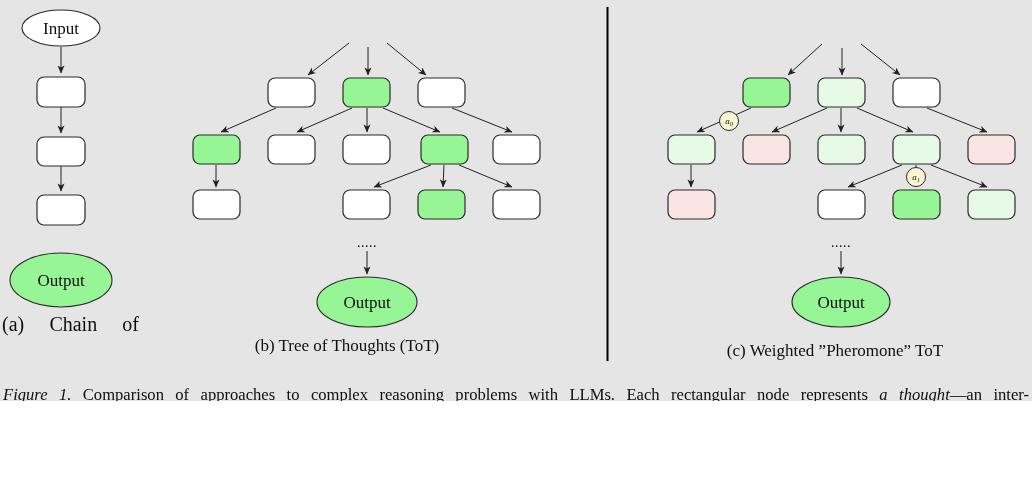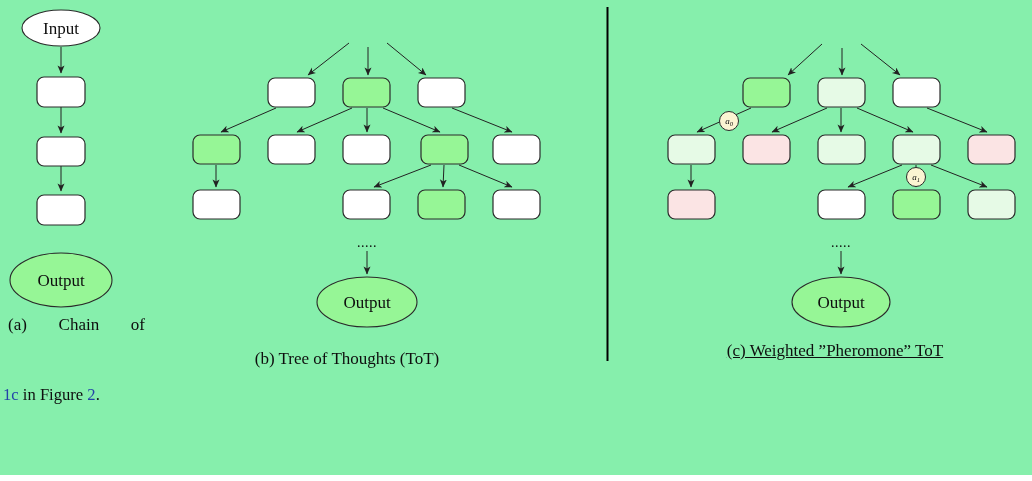--- a/index.html
+++ b/index.html
@@ -1,25 +1,25 @@
 <!DOCTYPE html>
 <html><head>
 <meta charset="utf-8">
 <style>
   html,body{margin:0;padding:0;background:#fff;}
   .stage{
-    position:relative;width:1032px;height:475px;background:#86efac;
+    position:relative;width:1032px;height:401px;background:#e5e5e5;
     font-family:"Liberation Serif", serif;color:#0e0e0e;overflow:hidden;
   }
   #diagram-svg{position:absolute;left:0;top:0;}
   .panel-cap{position:absolute;line-height:21.5px;}
-  #cap-a{left:8px;top:314px;width:137px;font-size:17px;}
+  #cap-a{left:2px;top:314px;width:137px;font-size:20px;}
   #cap-a .l1{text-align:justify;text-align-last:justify;}
-  #cap-b{left:227px;top:348px;width:240px;text-align:center;font-size:17px;}
-  #cap-c{left:680px;top:340px;width:310px;text-align:center;font-size:17px;text-decoration:underline;}
+  #cap-b{left:227px;top:335px;width:240px;text-align:center;font-size:17px;}
+  #cap-c{left:680px;top:340px;width:310px;text-align:center;font-size:17px;}
   #fig-caption{position:absolute;left:3px;top:384px;width:1026px;font-size:16.6px;line-height:22.1px;}
   .fc-line.just{text-align:justify;text-align-last:justify;}
   .seg-i{font-style:italic;}
   .seg-l{cursor:pointer;}
 </style>
 </head>
 <body>
 
 <div class="stage">
 
@@ -105,16 +105,17 @@
 
   <div id="cap-a" class="panel-cap">
     <div class="l1">(a) Chain of</div>
   </div>
 
   <div id="cap-b" class="panel-cap">(b) Tree of Thoughts (ToT)</div>
 
   <div id="cap-c" class="panel-cap">(c) Weighted ”Pheromone” ToT</div>
 
   <div id="fig-caption">
+      <div class="fc-line just"><span class="seg-i">Figure 1.</span><span> Comparison of approaches to complex reasoning problems with LLMs. Each rectangular node represents </span><span class="seg-i">a thought</span><span>—an inter-</span></div>
       <div class="fc-line"><span class="seg-l" style="color: rgb(36, 68, 168);">1c</span><span> in Figure </span><span class="seg-l" style="color: rgb(36, 68, 168);">2</span><span>.</span></div>
     </div>
 
 </div>
 
 </body></html>

